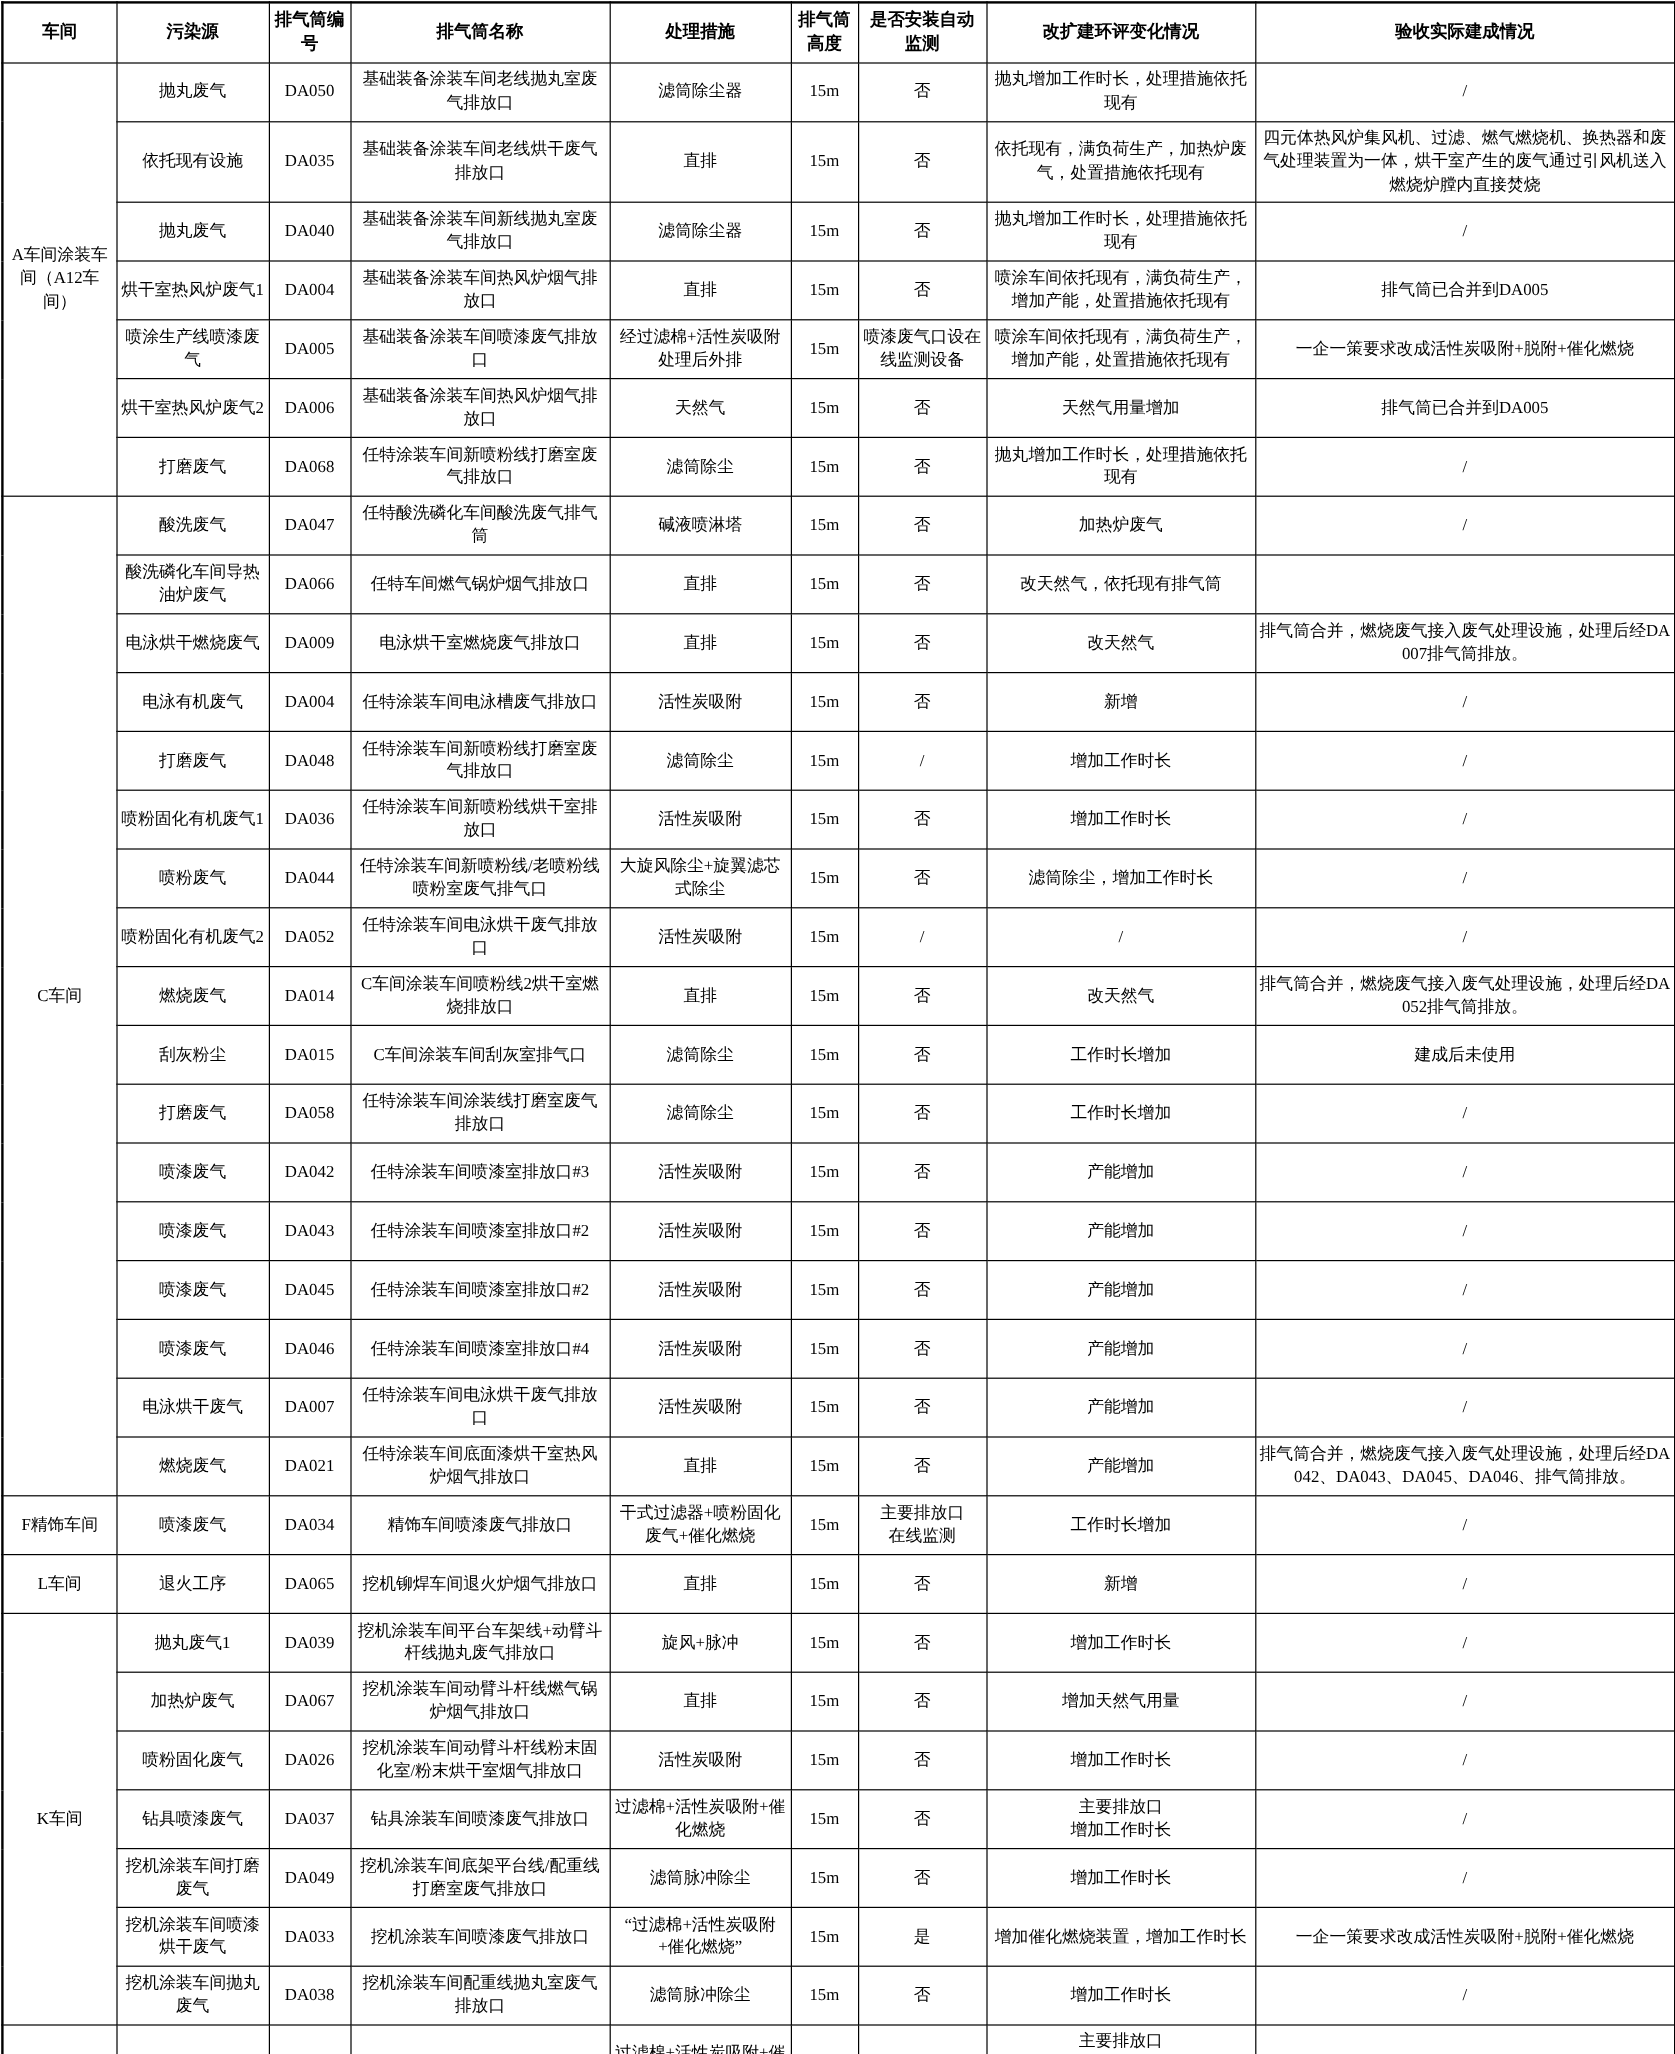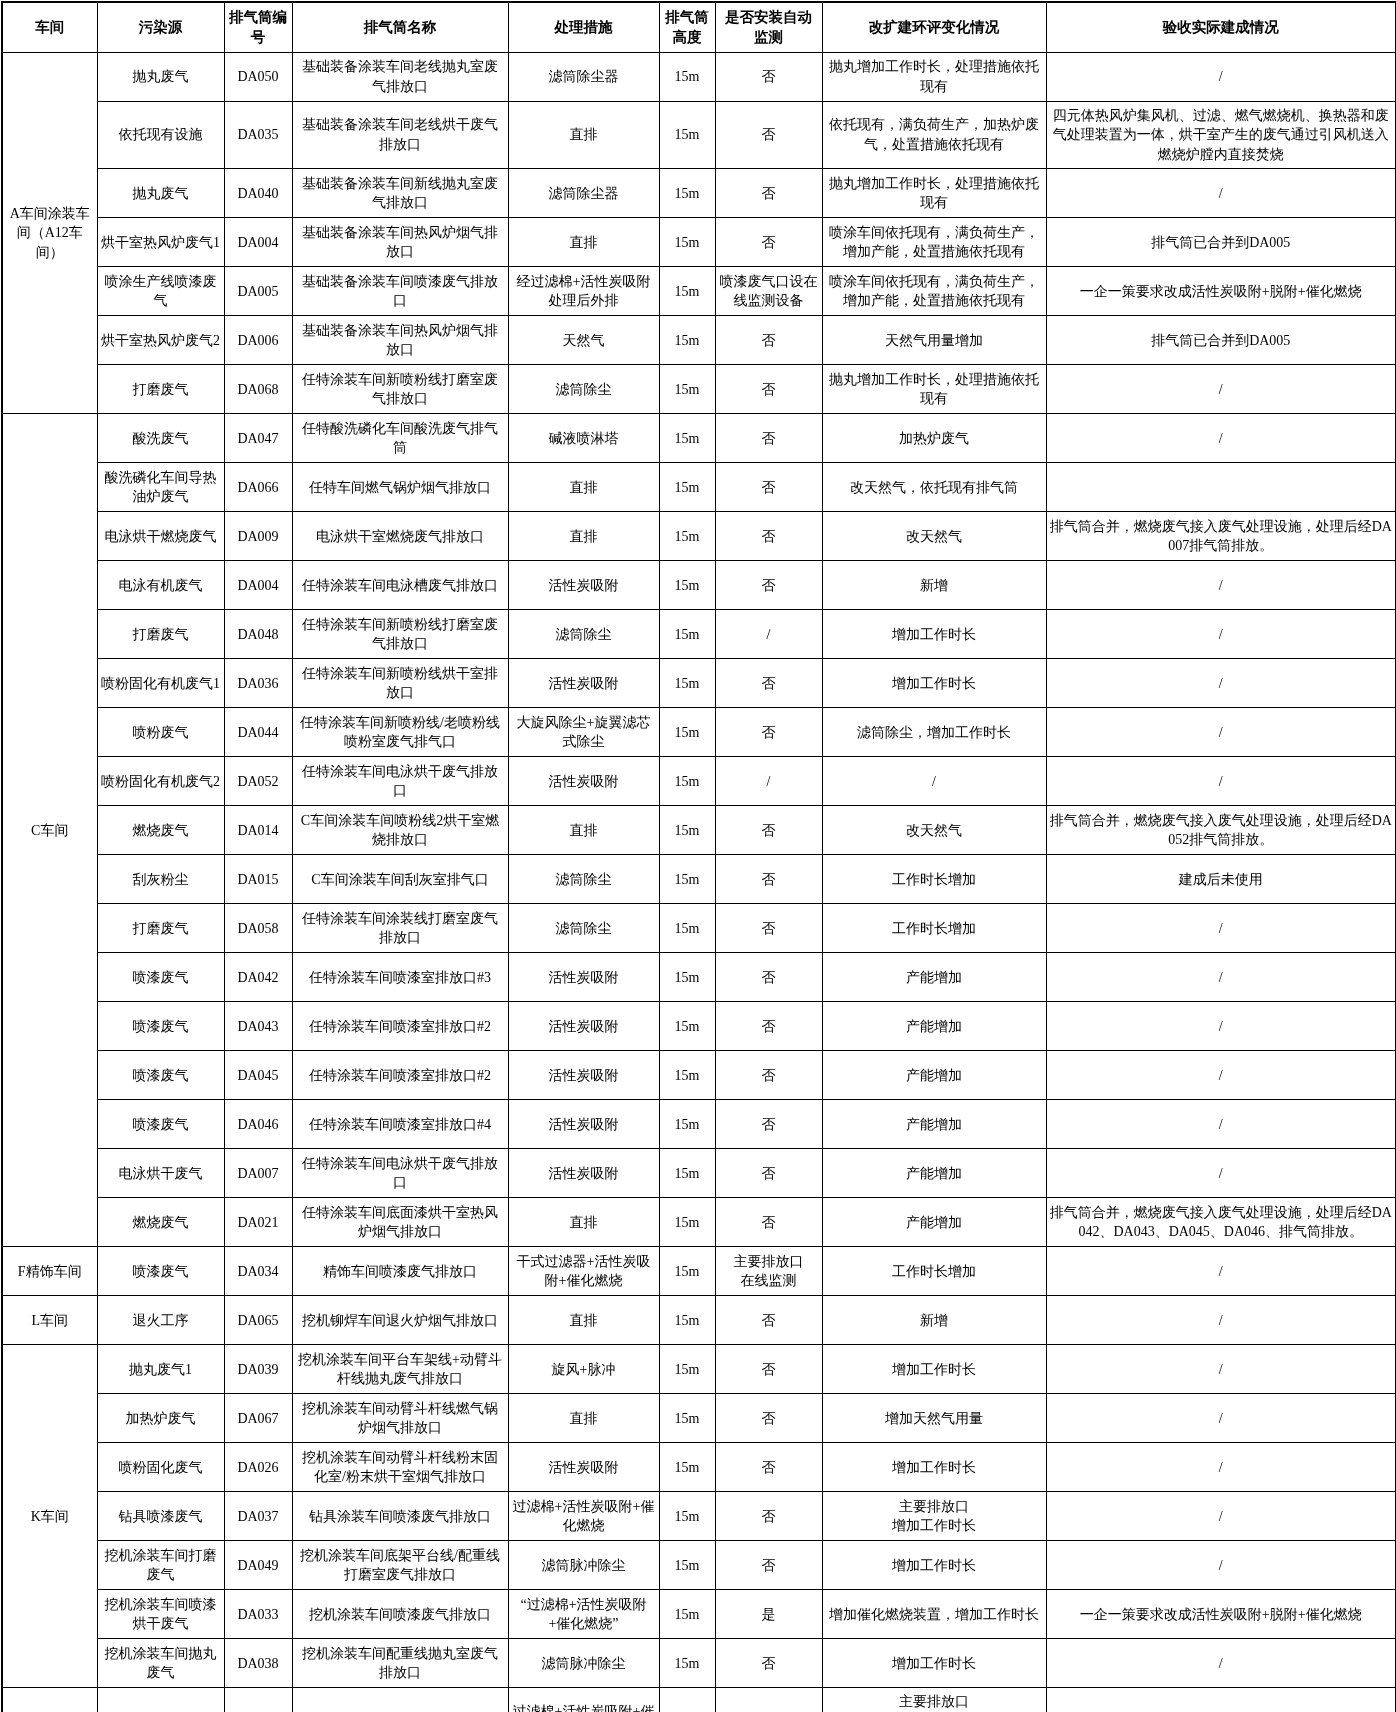--- a/index.html
+++ b/index.html
@@ -307,21 +307,21 @@
         <td>15m</td>
         <td>否</td>
         <td>产能增加</td>
         <td>排气筒合并，燃烧废气接入废气处理设施，处理后经DA042、DA043、DA045、DA046、排气筒排放。</td>
       </tr>
       <tr>
         <td rowspan="1">F精饰车间</td>
         <td>喷漆废气</td>
         <td>DA034</td>
         <td>精饰车间喷漆废气排放口</td>
-        <td>干式过滤器+活性炭吸附+催化燃烧</td>
+        <td>干式过滤器+喷粉固化废气+催化燃烧</td>
         <td>15m</td>
         <td>主要排放口
 在线监测</td>
         <td>工作时长增加</td>
         <td>/</td>
       </tr>
       <tr>
         <td rowspan="1">L车间</td>
         <td>退火工序</td>
         <td>DA065</td>

